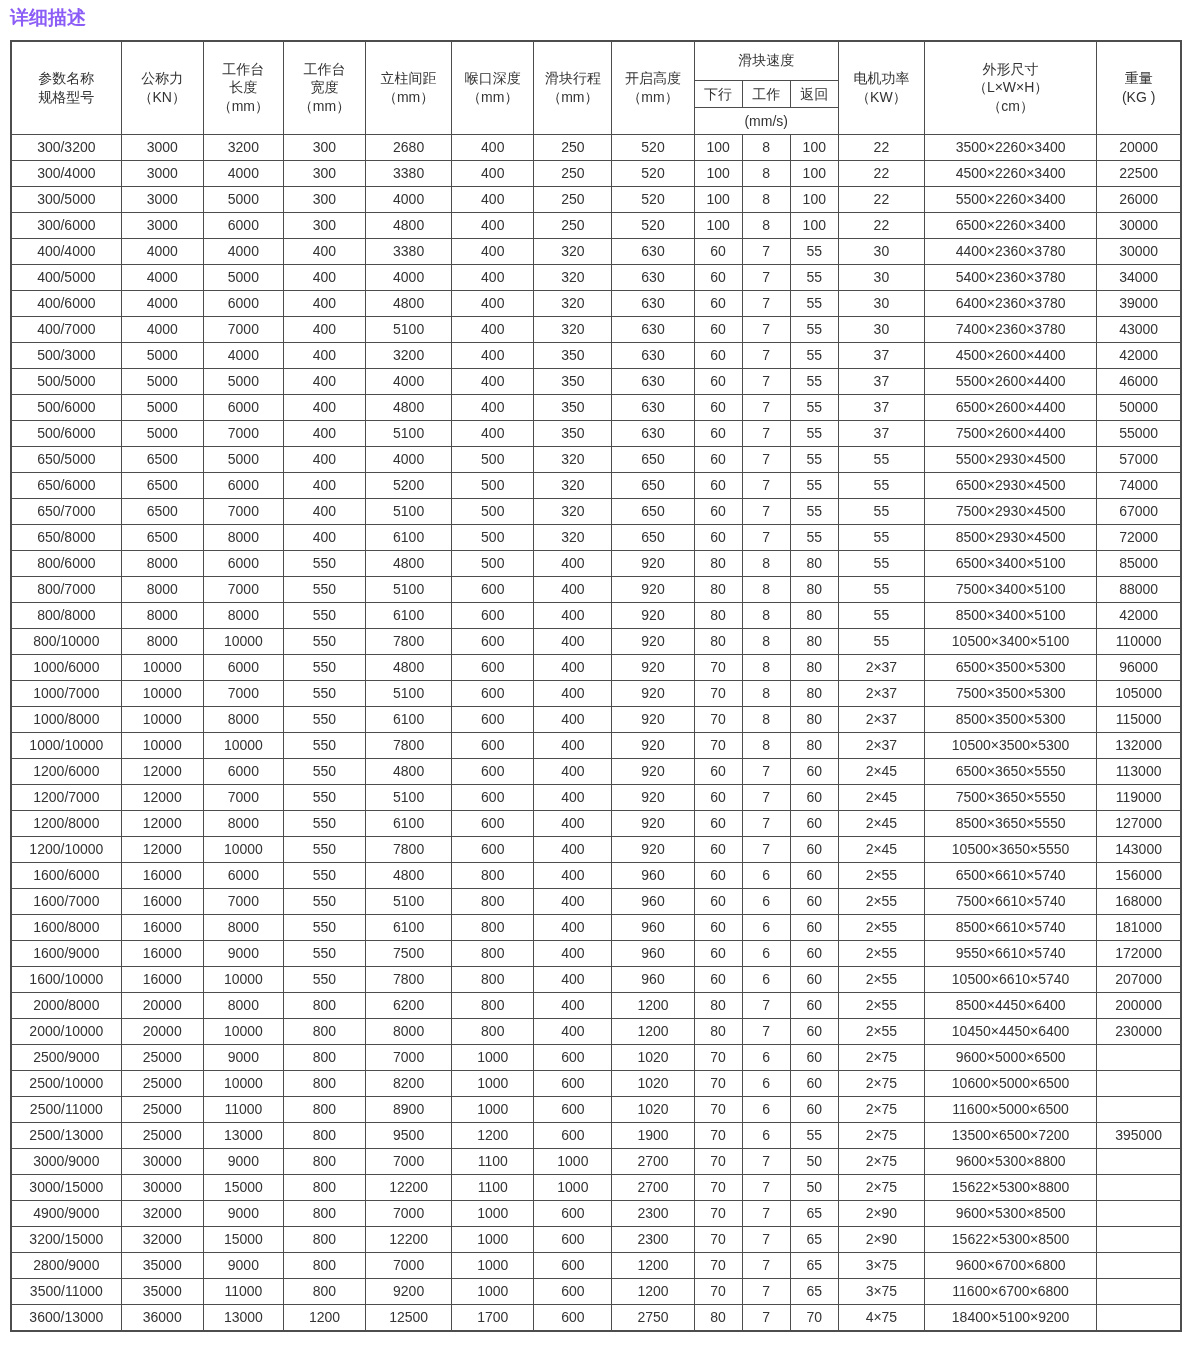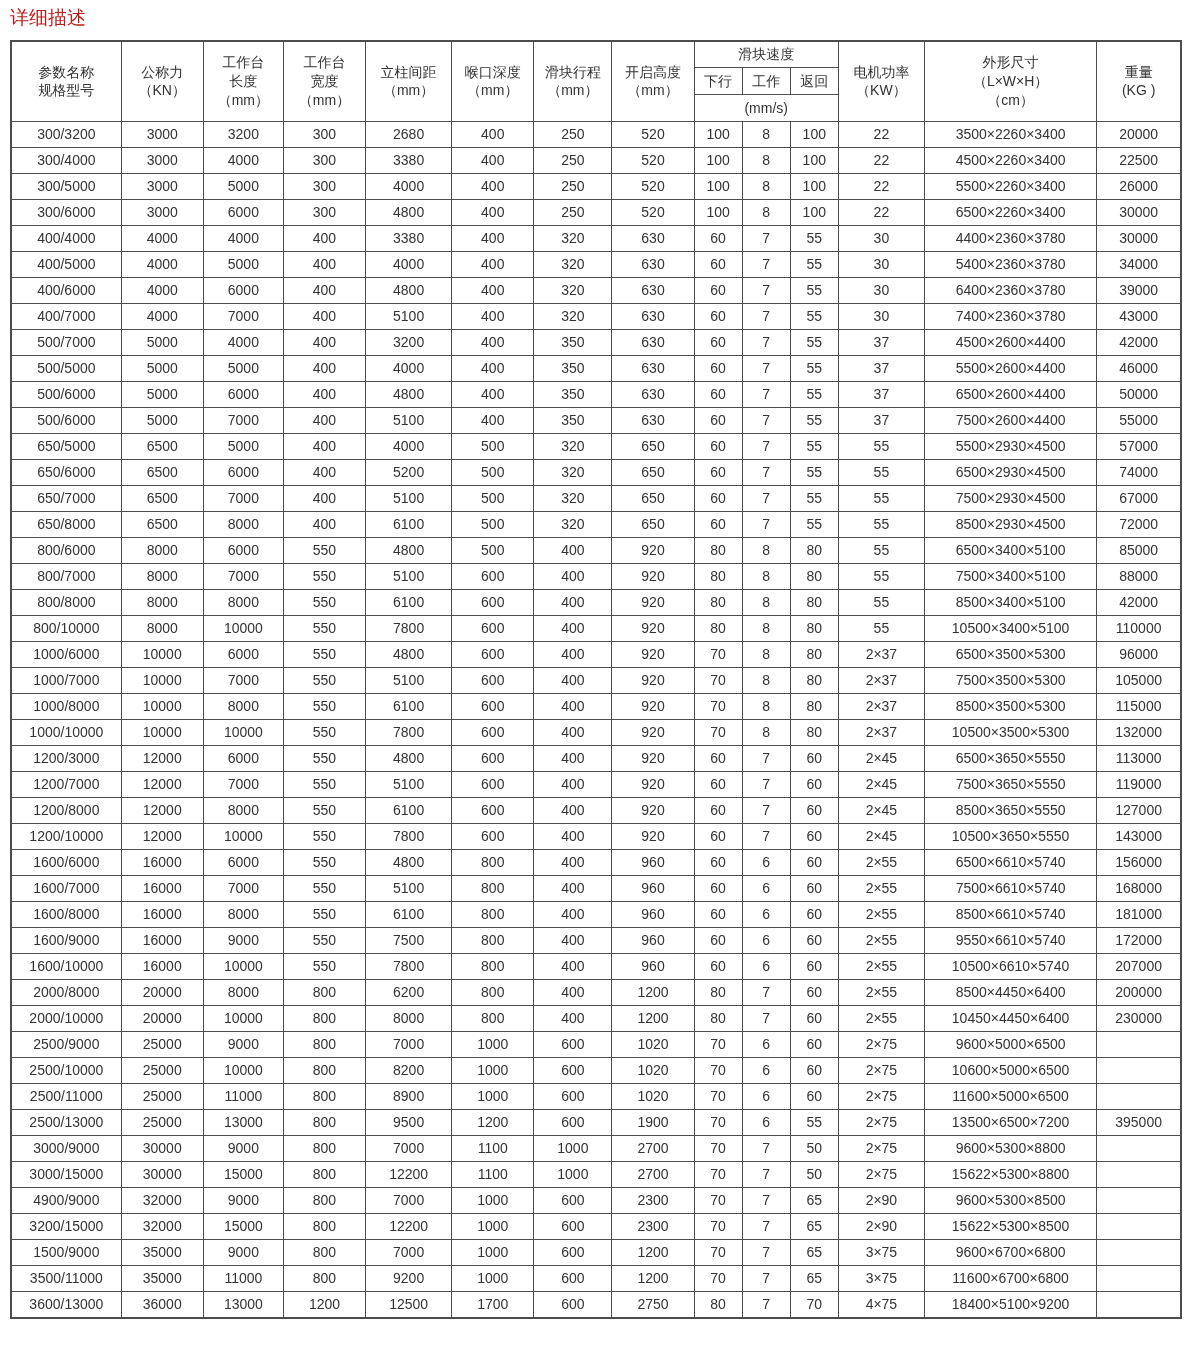--- a/index.html
+++ b/index.html
@@ -8,22 +8,22 @@
     padding: 0;
     background: #ffffff;
     font-family: "Liberation Sans", "DejaVu Sans", sans-serif;
   }
   .page {
     width: 1192px;
     padding: 6px 10px 20px 10px;
   }
   .title {
     font-size: 19px;
-    font-weight: normal;
-    color: #b91c1c;
+    font-weight: bold;
+    color: #8b5cf6;
     margin: 0 0 9px 0;
     line-height: 1.3;
   }
   table.spec {
     border-collapse: collapse;
     table-layout: fixed;
     width: 1172px;
     border: 2px solid #4d4d4d;
   }
   table.spec th, table.spec td {
@@ -40,21 +40,21 @@
     padding: 2px 1px;
     white-space: pre-line;
   }
   table.spec td {
     font-size: 14px;
     height: 26px;
     padding: 0 2px;
     line-height: 25px;
     white-space: nowrap;
   }
-  thead tr.h-top th.group-speed { height: 27px; padding: 1px; }
+  thead tr.h-top th.group-speed { height: 40px; padding: 1px; }
   thead tr.h-mid th { height: 27px; padding: 1px; }
   thead tr.h-bot th { height: 27px; padding: 1px; text-align: center; }
 </style>
 </head>
 <body>
 
 <div class="page">
   <h2 class="title">详细描述</h2>
 
   <table class="spec">
@@ -235,21 +235,21 @@
           <td>320</td>
           <td>630</td>
           <td>60</td>
           <td>7</td>
           <td>55</td>
           <td>30</td>
           <td>7400×2360×3780</td>
           <td>43000</td>
         </tr>
         <tr>
-          <td>500/7000</td>
+          <td>500/3000</td>
           <td>5000</td>
           <td>4000</td>
           <td>400</td>
           <td>3200</td>
           <td>400</td>
           <td>350</td>
           <td>630</td>
           <td>60</td>
           <td>7</td>
           <td>55</td>
@@ -491,21 +491,21 @@
           <td>400</td>
           <td>920</td>
           <td>70</td>
           <td>8</td>
           <td>80</td>
           <td>2×37</td>
           <td>10500×3500×5300</td>
           <td>132000</td>
         </tr>
         <tr>
-          <td>1200/3000</td>
+          <td>1200/6000</td>
           <td>12000</td>
           <td>6000</td>
           <td>550</td>
           <td>4800</td>
           <td>600</td>
           <td>400</td>
           <td>920</td>
           <td>60</td>
           <td>7</td>
           <td>60</td>
@@ -795,21 +795,21 @@
           <td>600</td>
           <td>2300</td>
           <td>70</td>
           <td>7</td>
           <td>65</td>
           <td>2×90</td>
           <td>15622×5300×8500</td>
           <td></td>
         </tr>
         <tr>
-          <td>1500/9000</td>
+          <td>2800/9000</td>
           <td>35000</td>
           <td>9000</td>
           <td>800</td>
           <td>7000</td>
           <td>1000</td>
           <td>600</td>
           <td>1200</td>
           <td>70</td>
           <td>7</td>
           <td>65</td>

